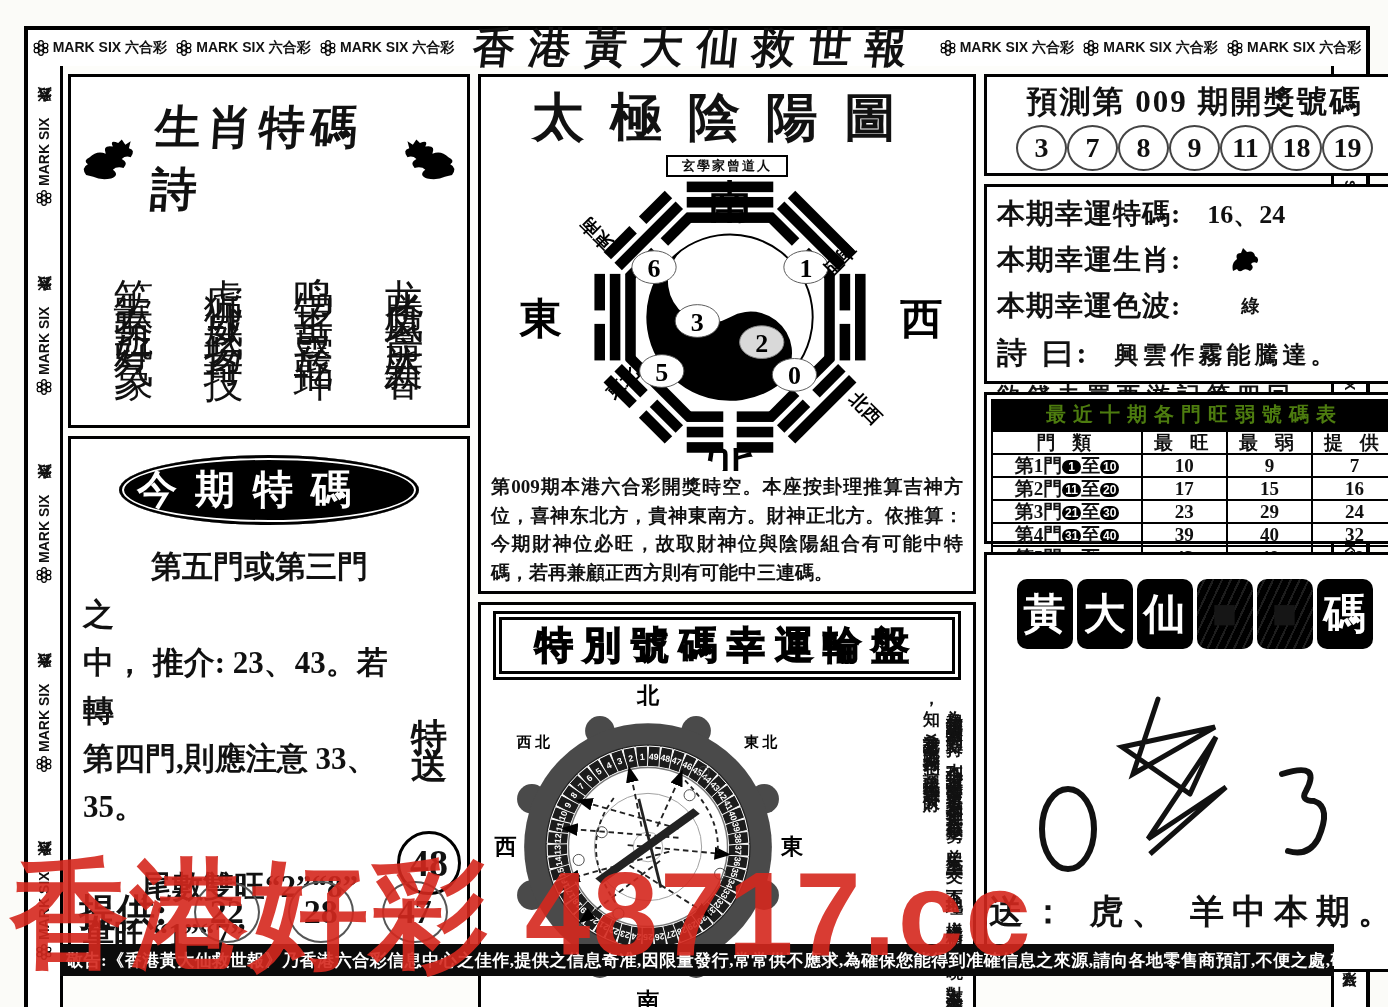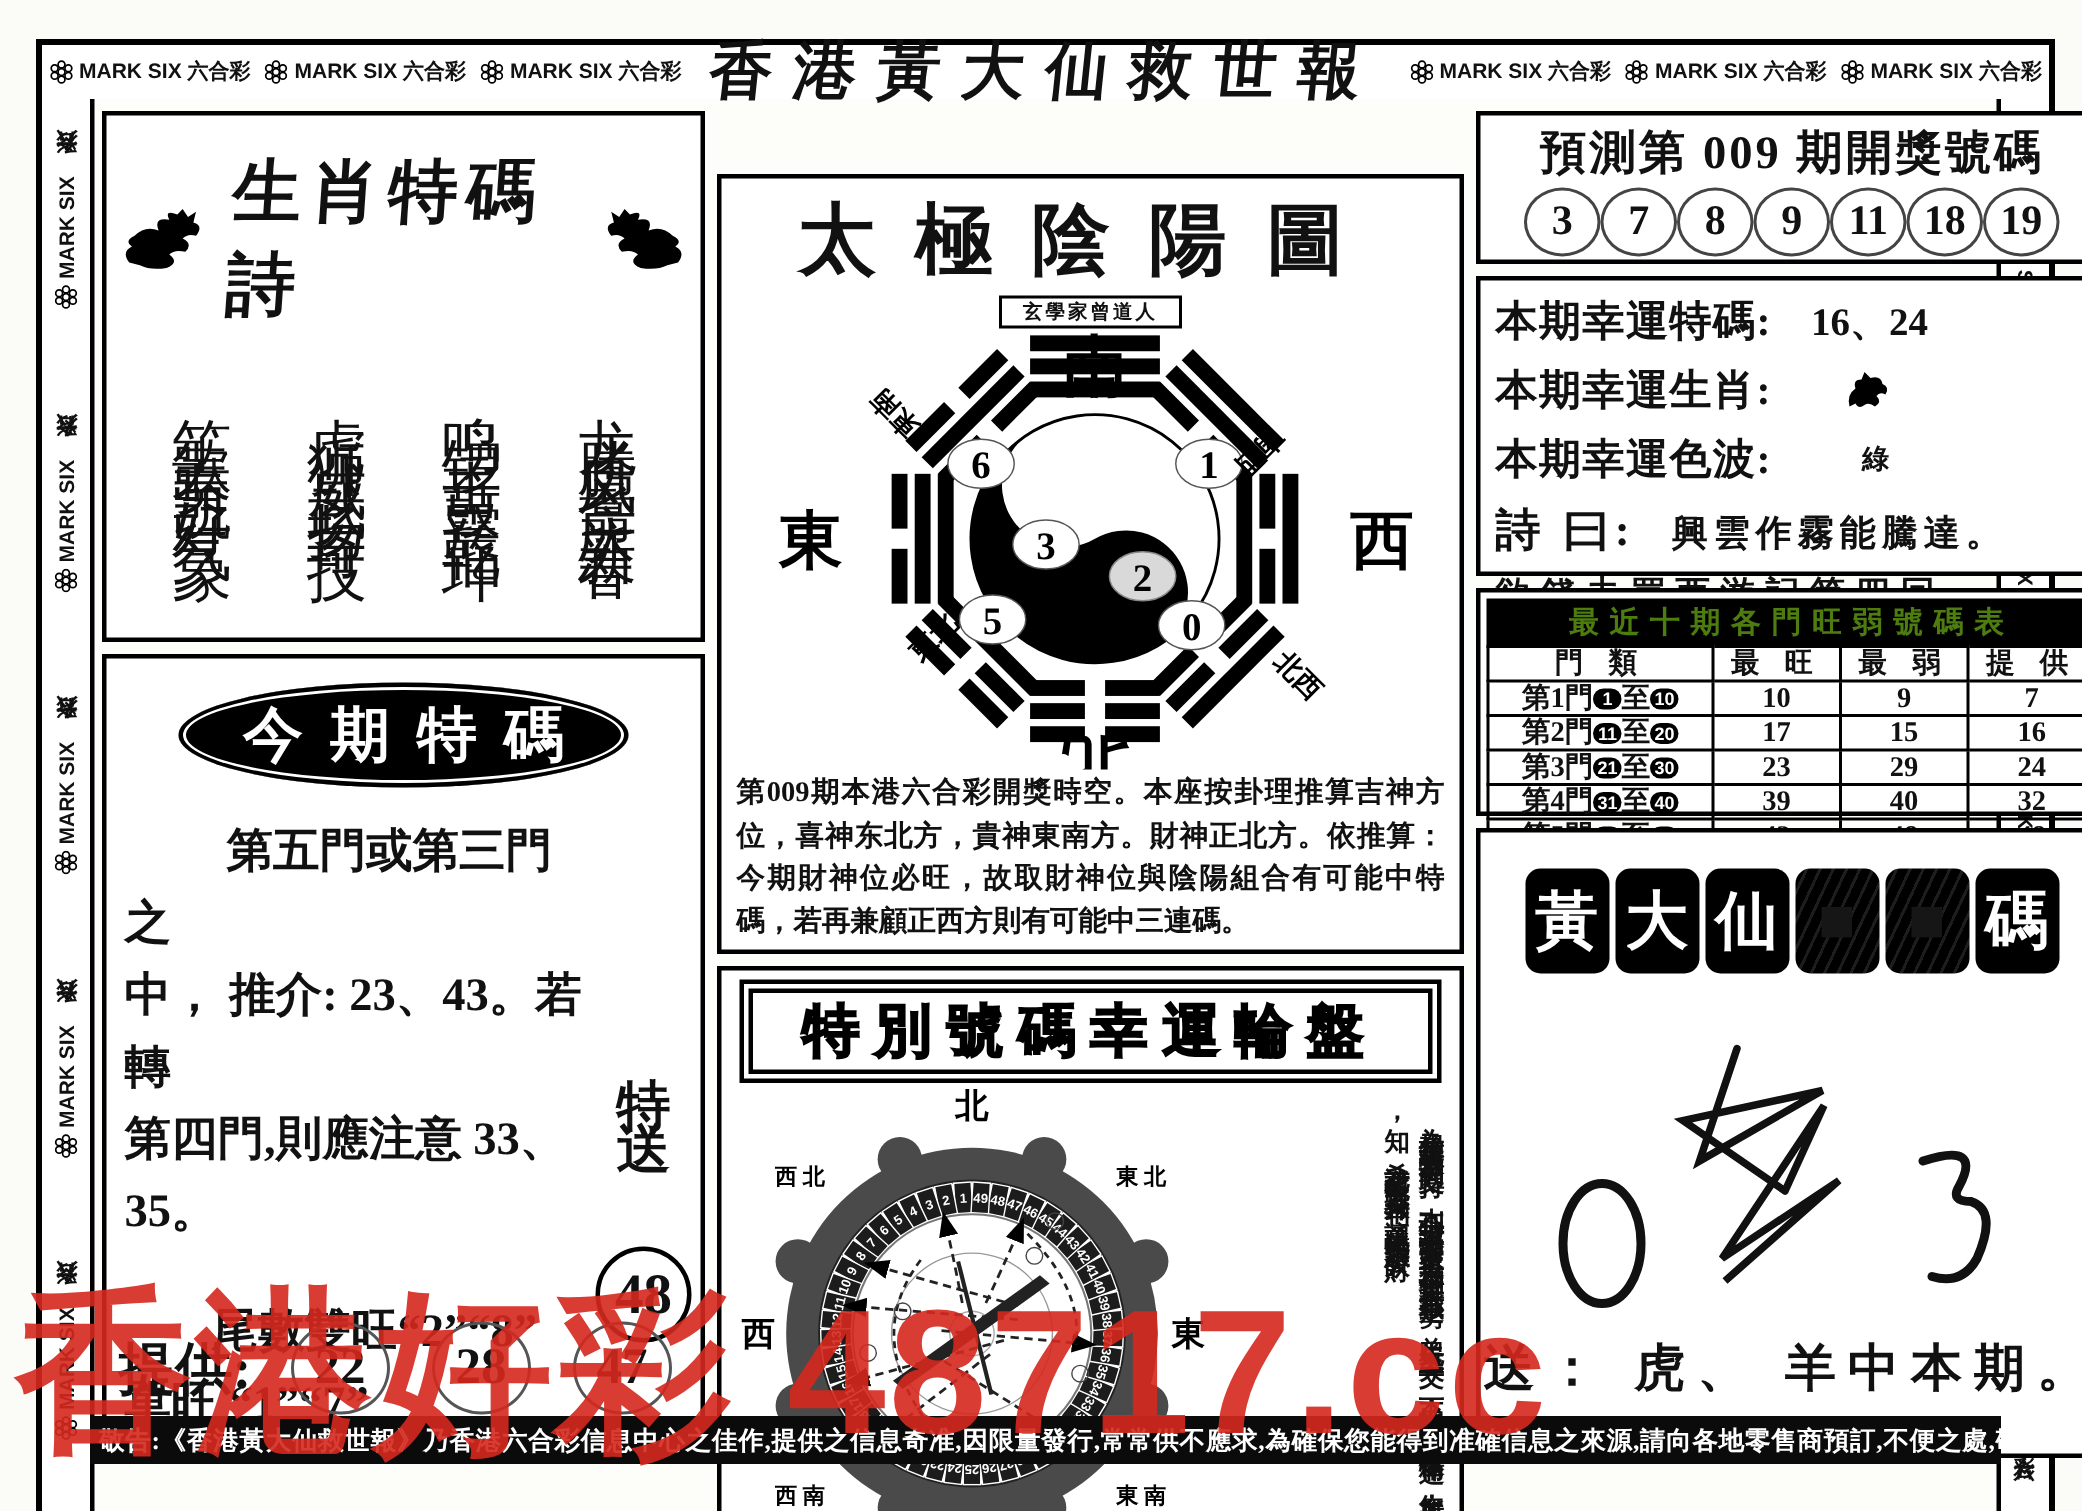--- a/index.html
+++ b/index.html
@@ -28,35 +28,35 @@
   .poem{height:446px;padding:10px 8px;}
   .poem-head{display:flex;align-items:center;justify-content:center;gap:10px;margin-top:10px;}
   .poem-title{font-size:46px;font-weight:bold;letter-spacing:6px;transform:skewX(-4deg);}
   .dragon{width:72px;height:52px;}
   .poem-cols{display:flex;justify-content:space-around;padding:26px 10px 0 10px;}
   .poem-col{writing-mode:vertical-rl;font-family:"Liberation Sans",sans-serif;font-weight:normal;
     font-size:40px;letter-spacing:14px;line-height:1;}
   
   .special{flex:1;padding:10px 12px;}
   .sp-ellipse{width:300px;height:70px;margin:6px auto 4px auto;background:#000;border-radius:50%;
-    box-shadow:inset 0 0 0 3px #000, inset 0 0 0 5px #fff;display:flex;align-items:center;justify-content:center;}
+    box-shadow:inset 0 0 0 3px #000, inset 0 0 0 5px #fff;display:flex;align-items:center;justify-content:flex-start;}
   .sp-ellipse span{color:#fff;font-size:40px;font-weight:bold;letter-spacing:18px;padding-left:18px;}
   .sp-body{font-size:31px;font-weight:bold;line-height:1.55;margin-top:18px;width:310px;}
   .sp-l1{text-indent:68px;}
   .sp-l4{text-indent:58px;margin-top:32px;}
   .sp-side{position:absolute;right:14px;top:250px;writing-mode:vertical-rl;font-size:36px;font-weight:bold;
     letter-spacing:30px;}
   .sp-48{position:absolute;right:6px;top:392px;width:58px;height:58px;border:3px solid #000;border-radius:50%;
     display:flex;align-items:center;justify-content:center;font-size:38px;font-weight:bold;}
   .sp-offer{position:absolute;left:8px;bottom:26px;display:flex;align-items:center;gap:26px;
     font-size:38px;font-weight:bold;}
   .num-circle{display:inline-flex;align-items:center;justify-content:center;border:2px solid #555;
     border-radius:50%;width:62px;height:58px;font-size:34px;font-weight:bold;}
   
-  .taiji{height:554px;padding:4px 10px;margin-top:42px;}
+  .taiji{height:554px;padding:4px 10px;}
   .taiji-title{text-align:center;font-size:52px;font-weight:bold;letter-spacing:26px;margin-top:2px;}
   .master-box{width:118px;border:2px solid #000;font-size:13px;font-weight:bold;text-align:center;
     margin:2px auto 0 auto;letter-spacing:2px;}
   .taiji-cap{font-size:19px;font-weight:bold;line-height:1.5;text-align:justify;margin-top:2px;}
   
   .wheelp{flex:1;padding:6px 8px;}
   .wheel-titlebox{border:3px solid #000;outline:3px solid #000;outline-offset:3px;margin:6px 10px 8px 10px;
     text-align:center;font-size:38px;font-weight:900;letter-spacing:10px;font-family:"Liberation Sans",sans-serif;
     -webkit-text-stroke:1.5px #000;}
   .wheel-row{display:flex;gap:6px;}

